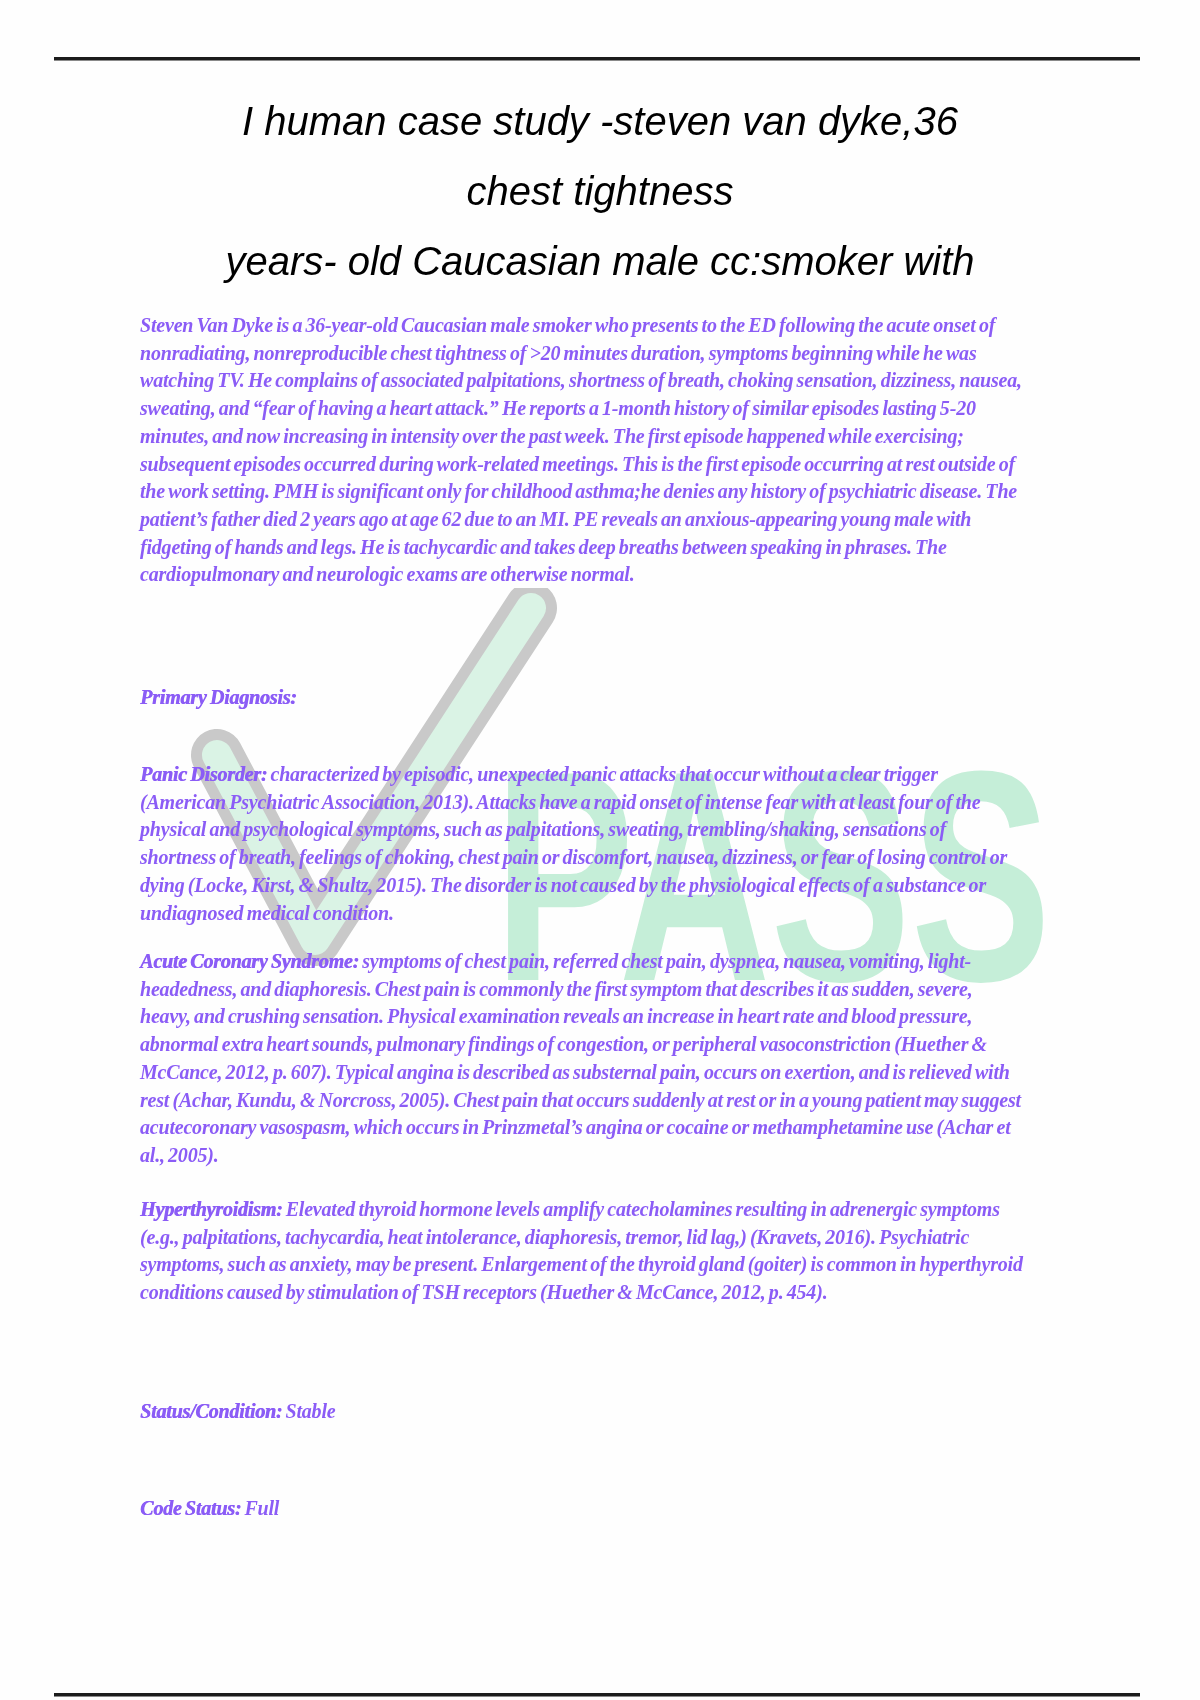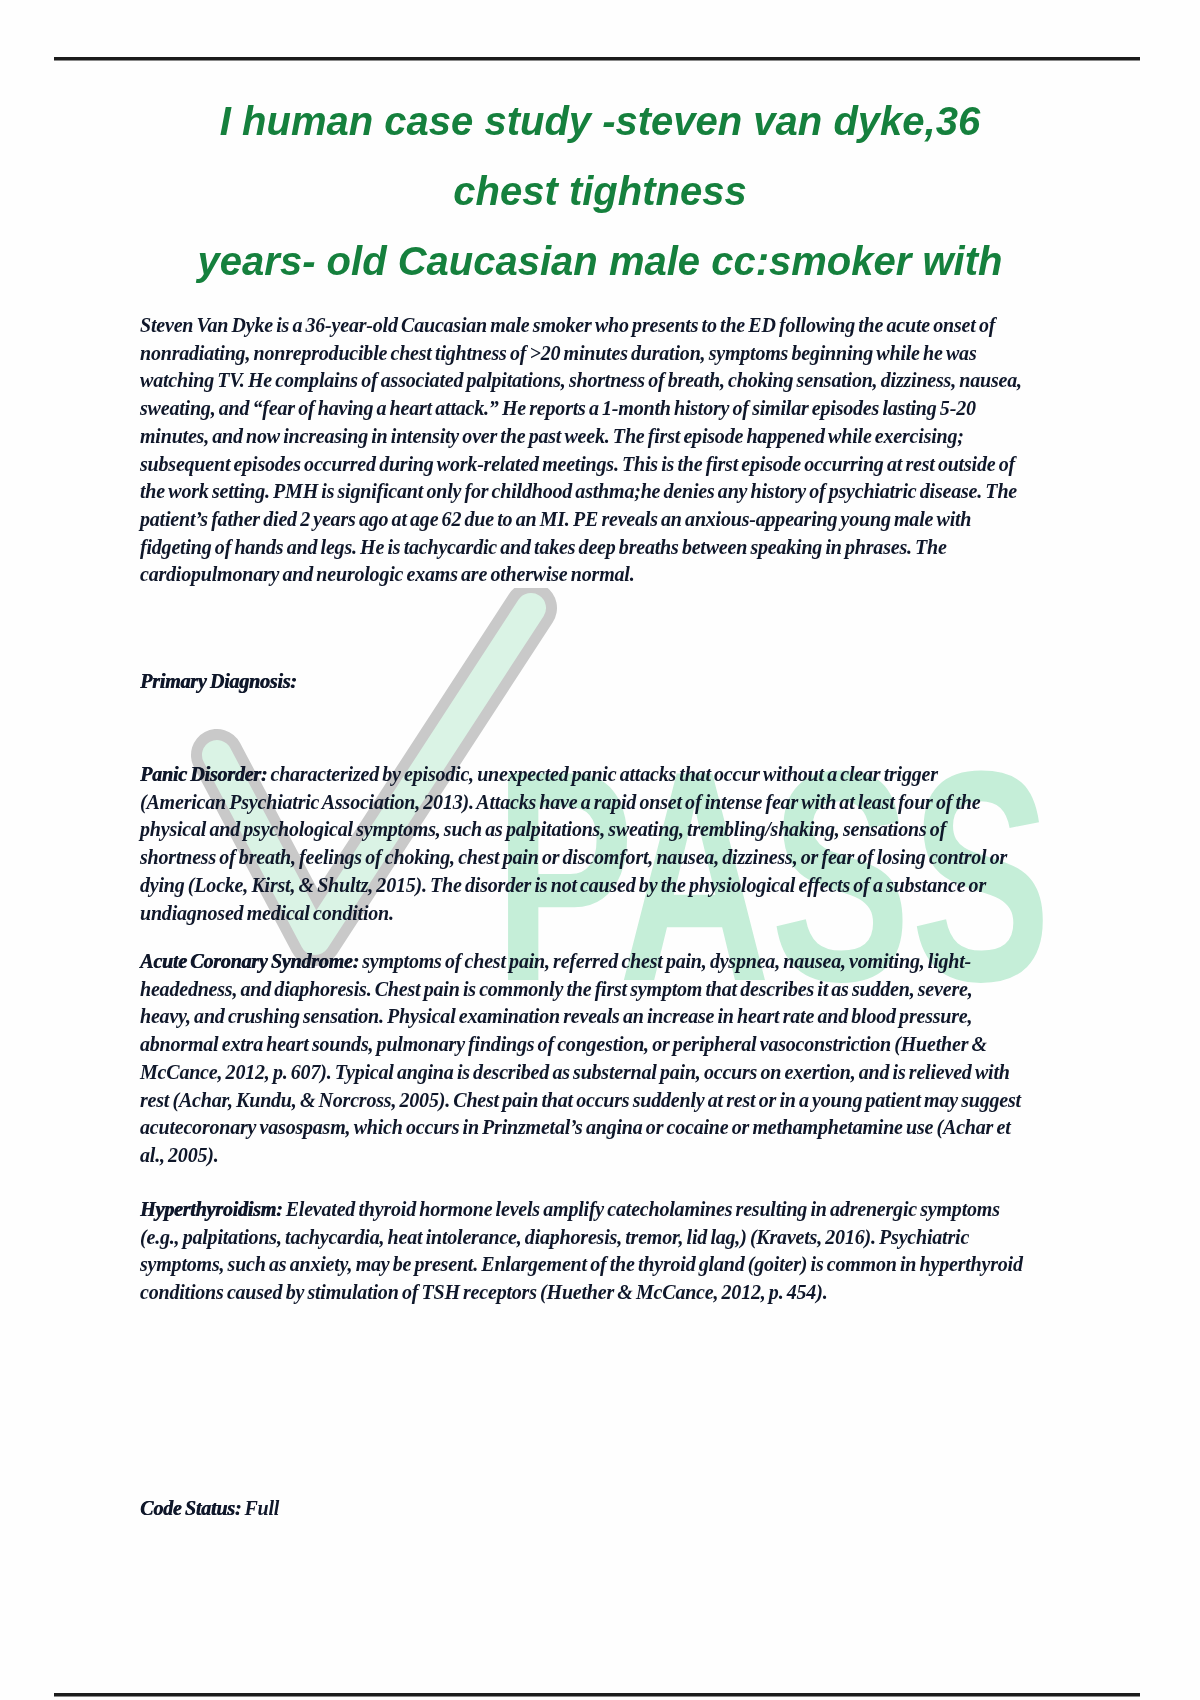--- a/index.html
+++ b/index.html
@@ -26,39 +26,39 @@
     font-family:"Liberation Sans", sans-serif;
     font-weight:bold;
   }
 
   .content{position:absolute;left:0;top:0;width:1200px;height:1700px;z-index:1;}
 
   .doc-title{
     position:absolute;left:20px;top:86px;width:1160px;
     margin:0;text-align:center;
     font-family:"Liberation Sans", sans-serif;
-    font-style:italic;font-weight:bold;
+    font-style:italic;font-weight:normal;
     font-size:40px;line-height:70px;
-    color:#15803d;letter-spacing:0px;
+    color:#000000;letter-spacing:0px;
   }
   .doc-title span{display:block;}
 
   .body-block{
     position:absolute;left:140px;width:884px;
     margin:0;
     font-style:italic;font-weight:700;
     font-size:20px;line-height:27.7px;
-    color:#0f172a;
+    color:#8b5cf6;
     word-spacing:-1.5px;letter-spacing:-0.2px;
   }
   .lead{
     text-shadow:0.6px 0 0 currentColor;
   }
   .intro{top:312px;}
-  .pd-heading{top:668px;}
+  .pd-heading{top:684px;}
   .panic{top:721px;margin-top:40px;}
   .acs{top:948px;}
   .hyper{top:1196px;}
   .status-line{top:1398px;}
   .code-line{top:1455px;margin-top:40px;}
 </style>
 </head>
 <body>
 
 <div class="page">
@@ -92,20 +92,23 @@
     </p>
 
     <p class="body-block acs">
       <span class="lead">Acute Coronary Syndrome:</span><span> symptoms of chest pain, referred chest pain, dyspnea, nausea, vomiting, light-headedness, and diaphoresis. Chest pain is commonly the first symptom that describes it as sudden, severe, heavy, and crushing sensation. Physical examination reveals an increase in heart rate and blood pressure, abnormal extra heart sounds, pulmonary findings of congestion, or peripheral vasoconstriction (Huether &amp; McCance, 2012, p. 607).  Typical angina is described as substernal pain, occurs on exertion, and is relieved with rest (Achar, Kundu, &amp; Norcross, 2005). Chest pain that occurs suddenly at rest or in a young patient may suggest acutecoronary vasospasm, which occurs in Prinzmetal’s angina or cocaine or methamphetamine use (Achar et al., 2005).</span>
     </p>
 
     <p class="body-block hyper">
       <span class="lead">Hyperthyroidism:</span><span> Elevated thyroid hormone levels amplify catecholamines resulting in adrenergic symptoms (e.g., palpitations, tachycardia, heat intolerance, diaphoresis, tremor, lid lag,) (Kravets, 2016). Psychiatric symptoms, such as anxiety, may be present. Enlargement of the thyroid gland (goiter) is common in hyperthyroid conditions caused by stimulation of TSH receptors (Huether &amp; McCance, 2012, p. 454).</span>
     </p>
 
+    <p class="body-block status-line">
+      <span class="lead">Status/Condition:</span><span> Stable</span>
+    </p>
 
     <p class="body-block code-line">
       <span class="lead">Code Status:</span><span> Full</span>
     </p>
 
   </div>
 
   <div class="rule bottom"></div>
 
 </div>

